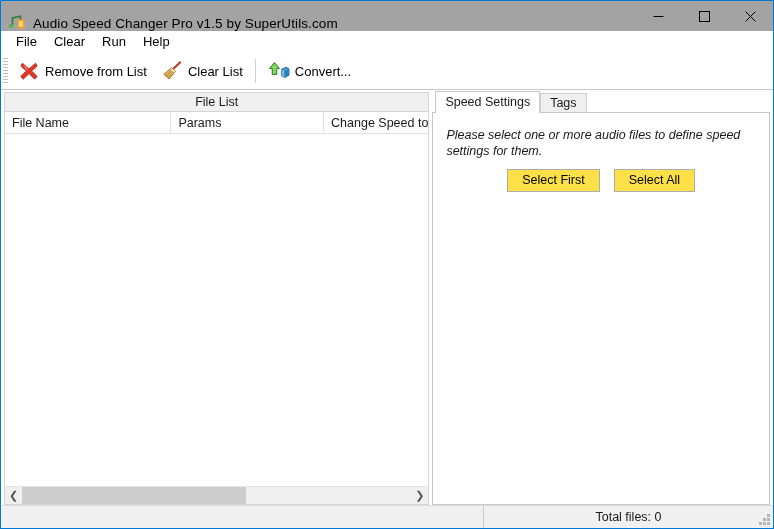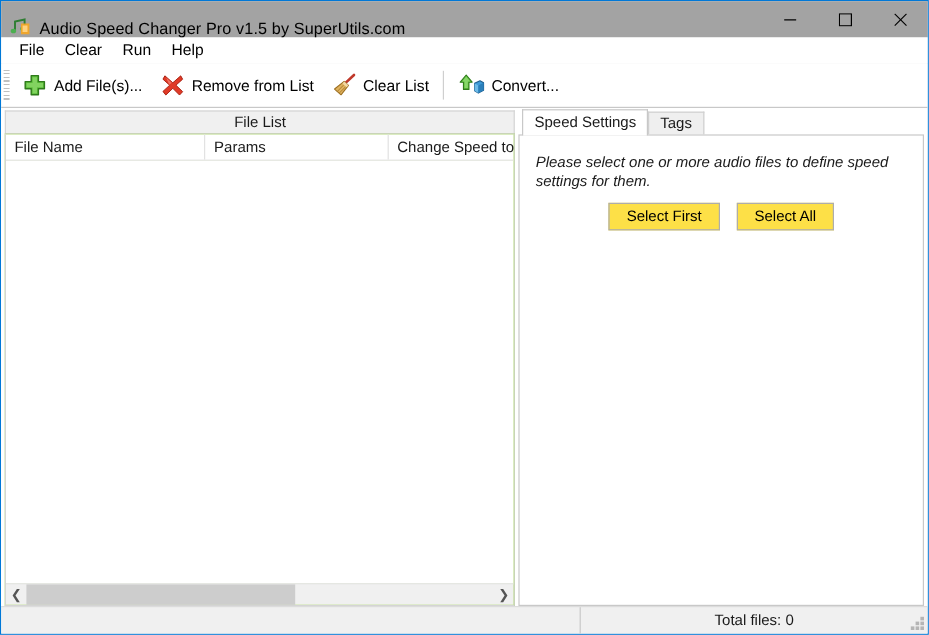--- a/index.html
+++ b/index.html
@@ -137,21 +137,21 @@
     display: flex; align-items: center; justify-content: center;
     font-size: 12.5px;
     color: #1a1a1a;
     box-sizing: border-box;
     margin: 0 3px 0 2px;
   }
   .listview {
     flex: 1 1 auto;
     margin: 0 3px 0 2px;
     border: 1px solid #d4d4d4;
-    background: #84cc16;
+    background: #86efac;
     display: flex;
     flex-direction: column;
     min-height: 0;
     box-sizing: border-box;
   }
   .lv-header {
     height: 21px;
     display: flex;
     background: #ffffff;
     border-bottom: 1px solid #e0e0e0;
@@ -345,29 +345,20 @@
   <div class="menubar">
     <div class="menu-item">File</div>
     <div class="menu-item">Clear</div>
     <div class="menu-item">Run</div>
     <div class="menu-item">Help</div>
   </div>
 
   <div class="toolbar">
     <div class="grip"></div>
 
-    <div class="tb-btn">
-      <span class="tb-icon">
-        <svg width="22" height="22" viewBox="0 0 22 22">
-          <path d="M8 3 H14 V8 H19 V14 H14 V19 H8 V14 H3 V8 H8 Z" fill="#5cbf3a" stroke="#2f7a1b" stroke-width="1.2" stroke-linejoin="round"></path>
-          <path d="M9.2 4.3 H12.8 V9.2 H17.8 V12.8 H12.8 V17.8 H9.2 V12.8 H4.2 V9.2 H9.2 Z" fill="#8fd96e" opacity="0.75"></path>
-        </svg>
-      </span>
-      <span>Add File(s)...</span>
-    </div>
 
     <div class="tb-btn">
       <span class="tb-icon">
         <svg width="22" height="22" viewBox="0 0 22 22">
           <path d="M4.4 3.2 L11 9.0 L17.6 3.2 L19.2 6.0 L13.6 11 L19.2 16.4 L16.6 19.2 L11 13.6 L5.2 19.2 L2.8 16.2 L8.4 11 L2.8 6.0 Z" fill="#e03a27" stroke="#a81f10" stroke-width="0.8" stroke-linejoin="round"></path>
           <path d="M5.4 4.6 L10.2 9.0 L8.0 10.6 Z" fill="#f58070" opacity="0.8"></path>
         </svg>
       </span>
       <span>Remove from List</span>
     </div>

